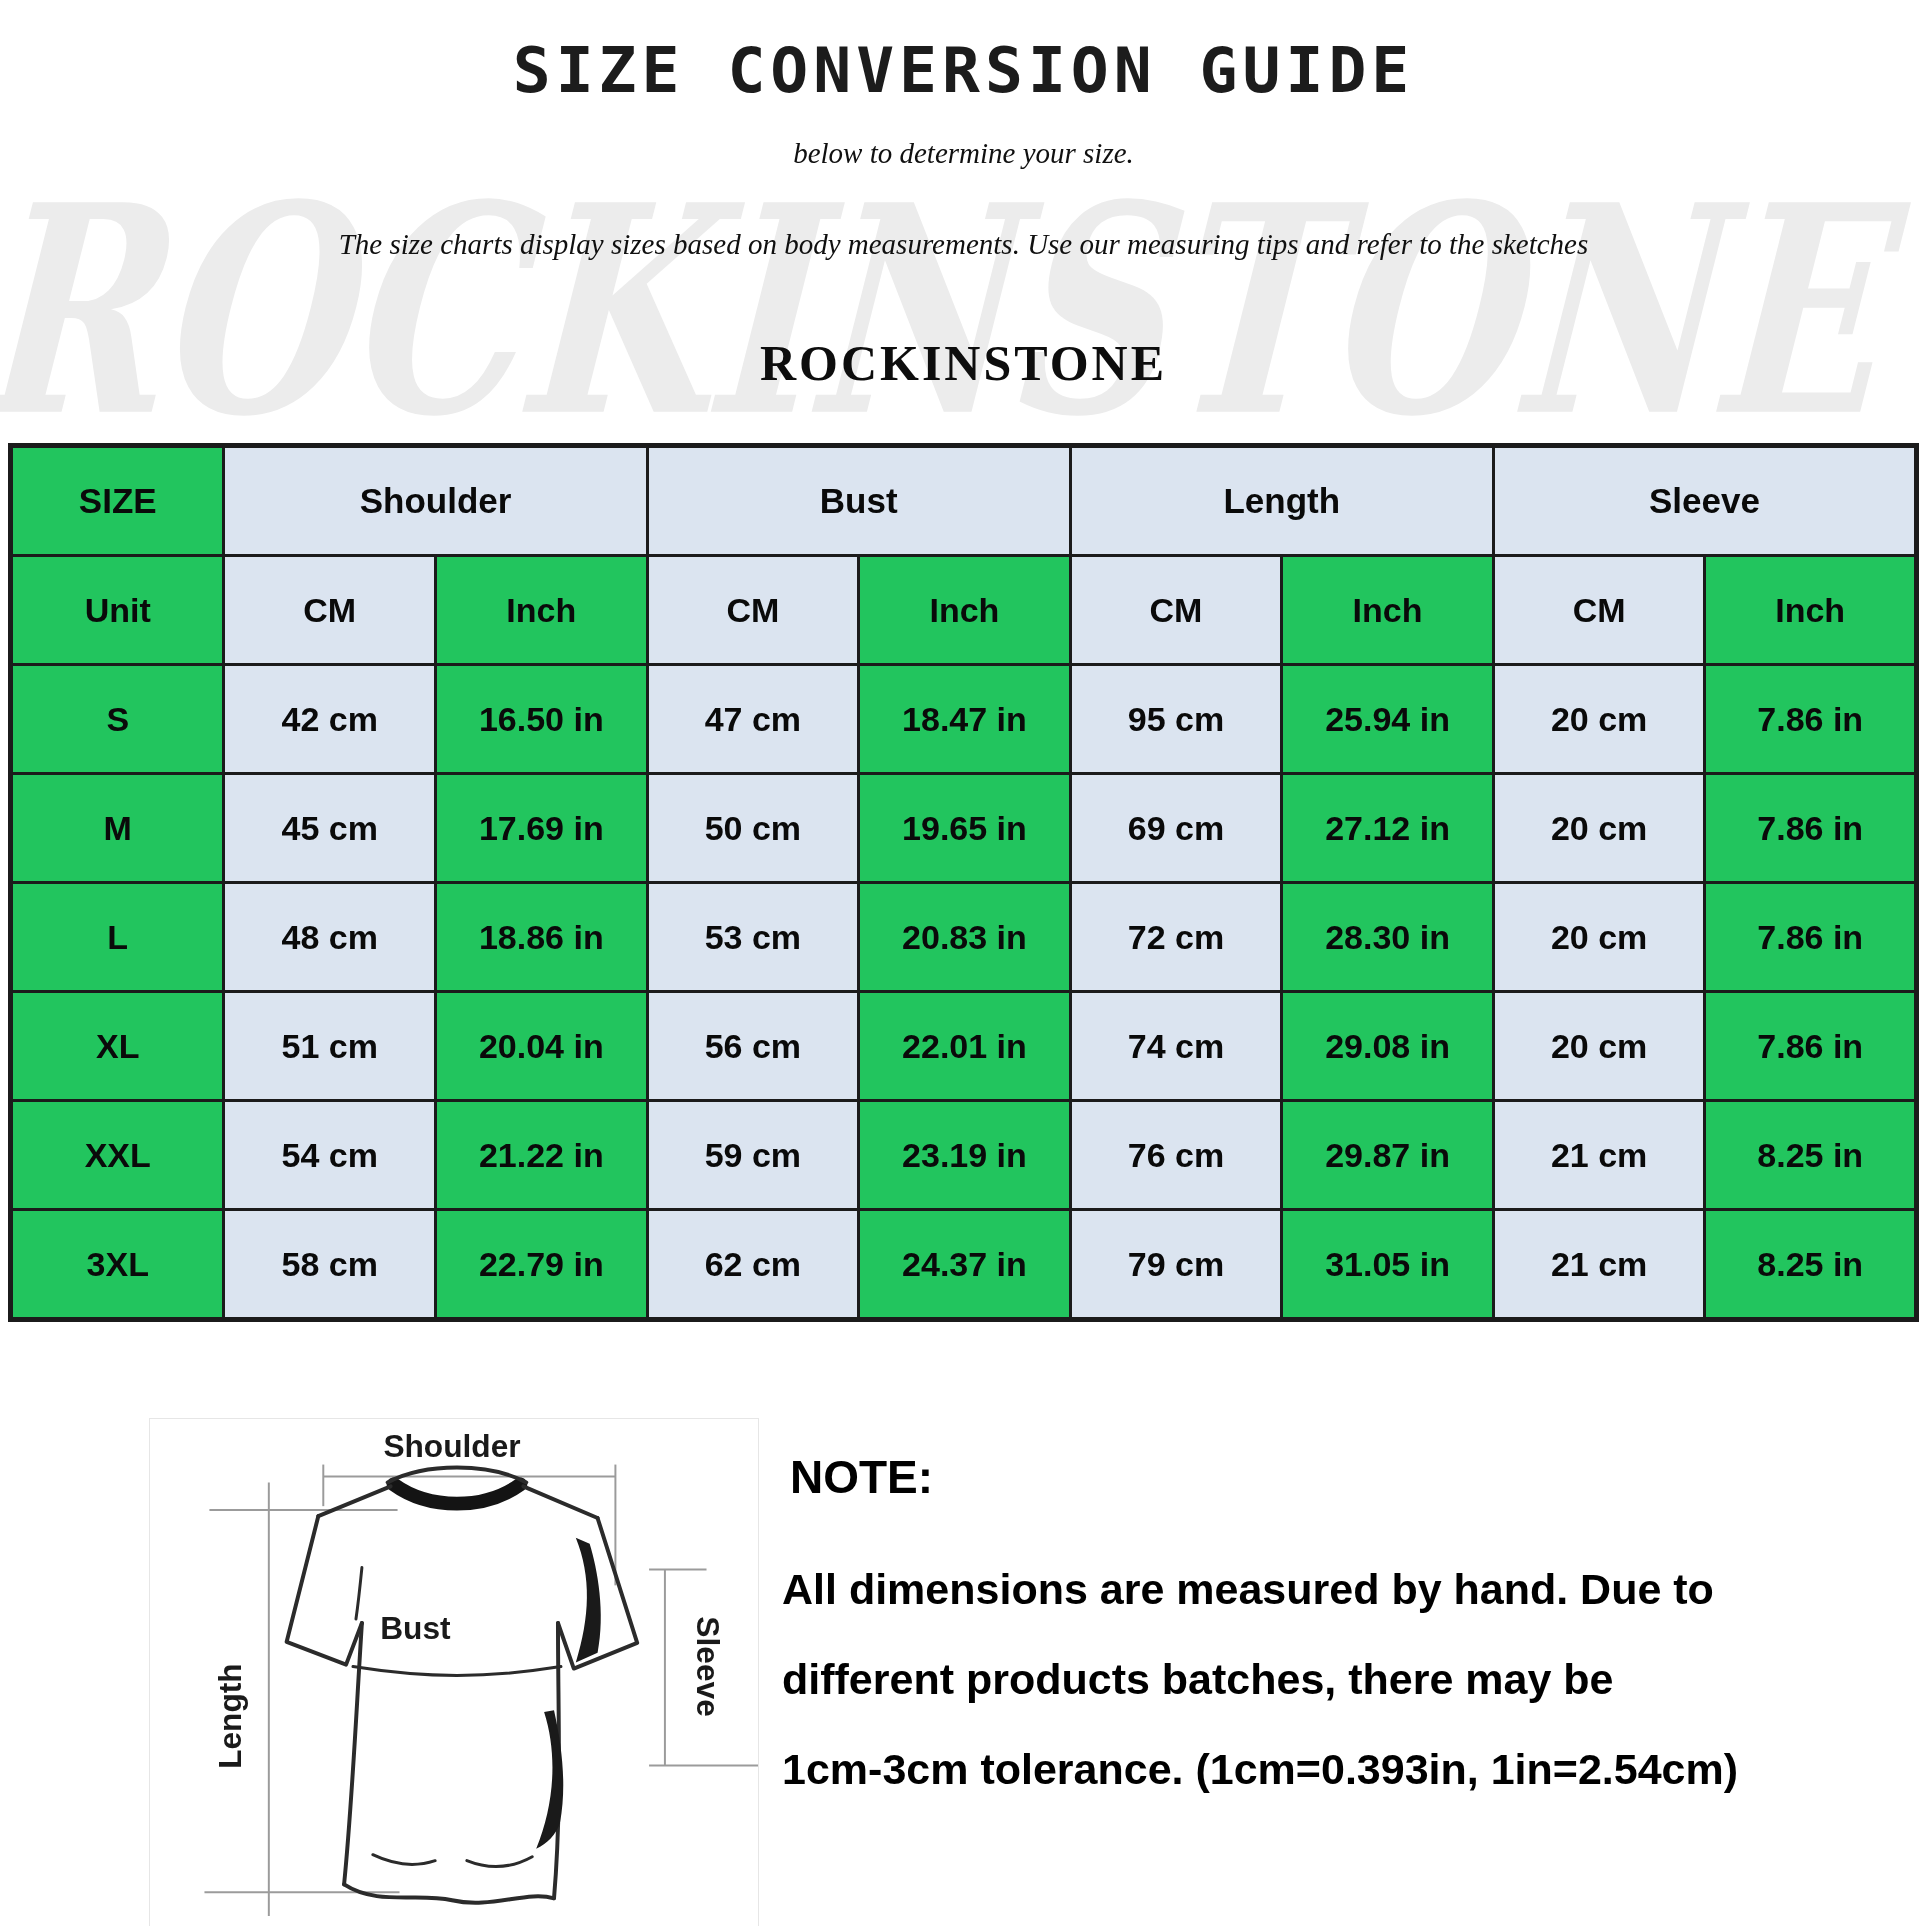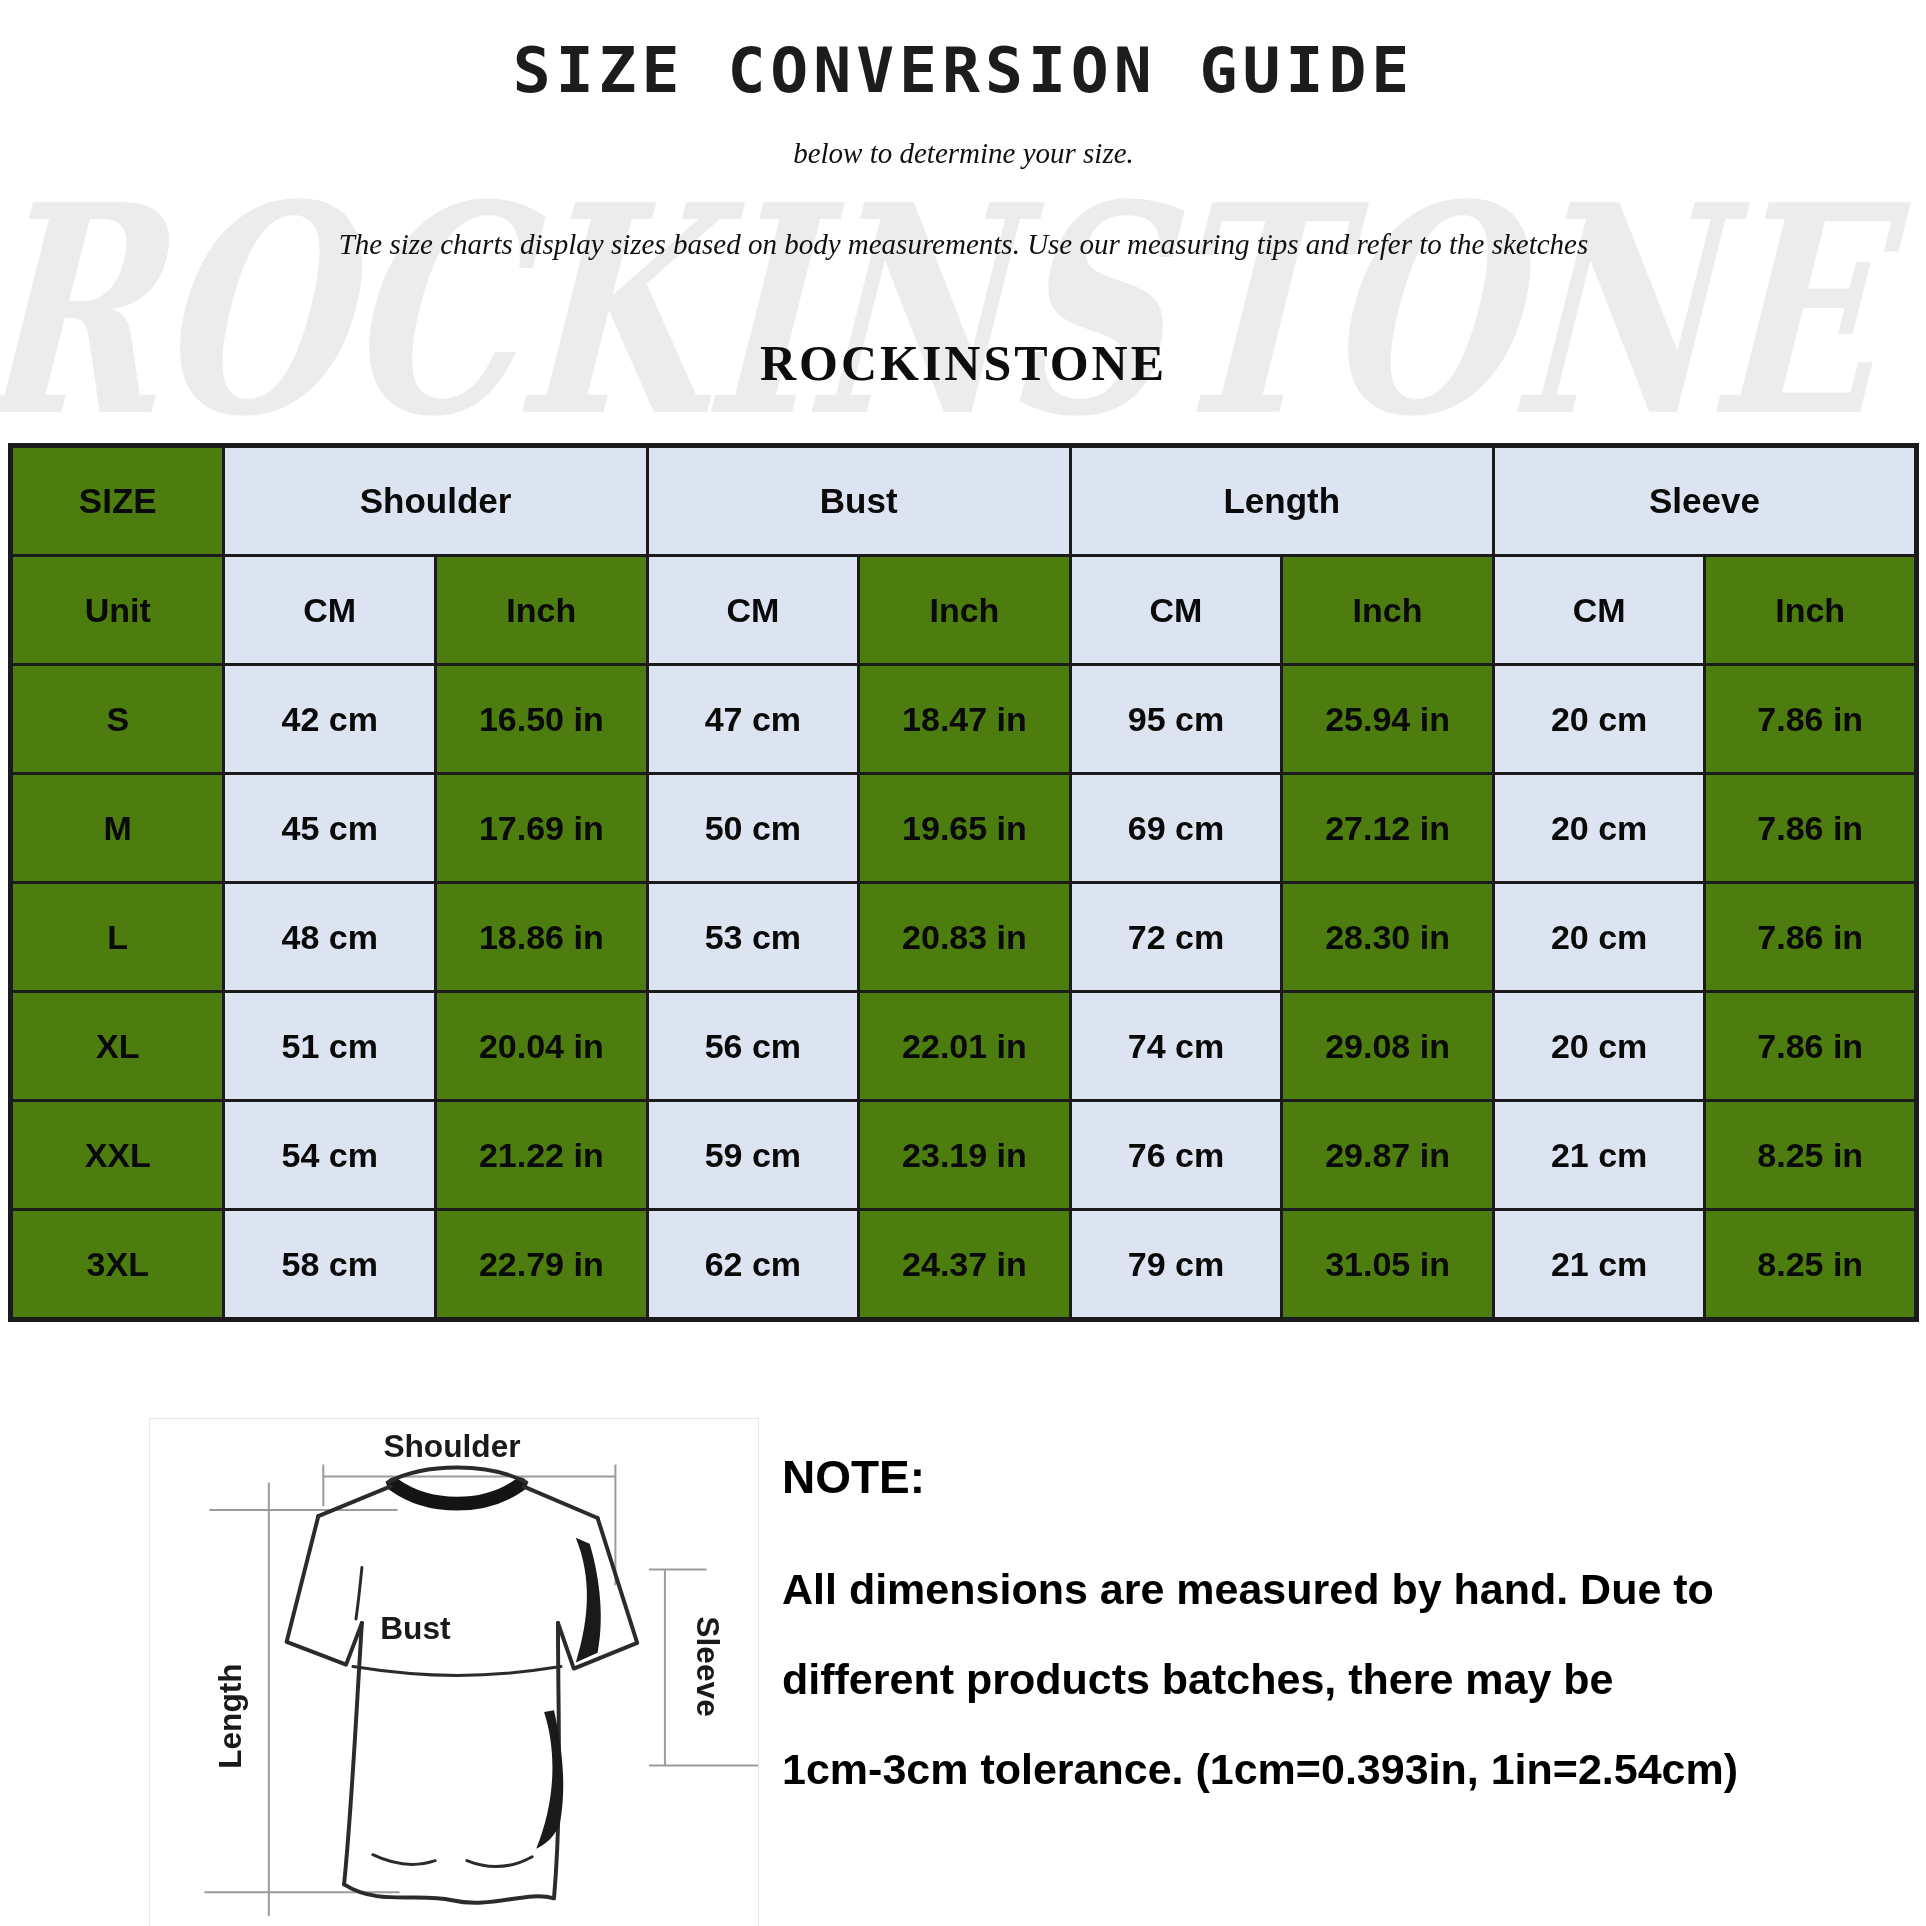--- a/index.html
+++ b/index.html
@@ -37,33 +37,33 @@
 
   table.size-table {
     margin:51px auto 0 auto; width:1911px; table-layout:fixed;
     border-collapse:collapse; border:5px solid #1b1b1b; background:#fff;
   }
   table.size-table td {
     border:3px solid #1b1b1b; text-align:center; vertical-align:middle;
     height:104px; font-size:34px; font-weight:700; color:#0a0a0a;
   }
   td.c-blue  { background:#dbe4f0; }
-  td.c-white { background:#4d7c0f; }
+  td.c-white { background:#22c55e; }
   tr.group-row td { font-size:35px; }
 
   .bottom { position:absolute; top:1414px; left:0; width:1927px; height:513px; z-index:1; }
   .sketch-wrap {
     position:absolute; left:149px; top:4px; width:608px; height:509px;
     border:1px solid #e6e6e6; background:#fff;
   }
   .sketch-wrap svg { width:100%; height:100%; }
   .dim-label { font-family:"Liberation Sans", sans-serif; font-weight:700; font-size:32px; fill:#1a1a1a; }
 
   .note { position:absolute; left:782px; top:36px; width:1139px; }
-  .note-h { font-size:46px; font-weight:700; color:#000; }
+  .note-h { font-size:46px; font-weight:700; color:#000;margin-left:8px; }
   .note-line { font-size:43px; font-weight:700; line-height:90px; color:#000; white-space:nowrap; }
   .note-line.first { margin-top:40px; }
 </style>
 </head>
 <body>
 
 <div class="page">
 
   <svg class="watermark" viewBox="0 0 1946 340" preserveAspectRatio="none" aria-hidden="true">
     <text x="973" y="265" text-anchor="middle" font-size="290" textLength="1920" lengthAdjust="spacingAndGlyphs" transform="skewX(-6)">ROCKINSTONE</text>

